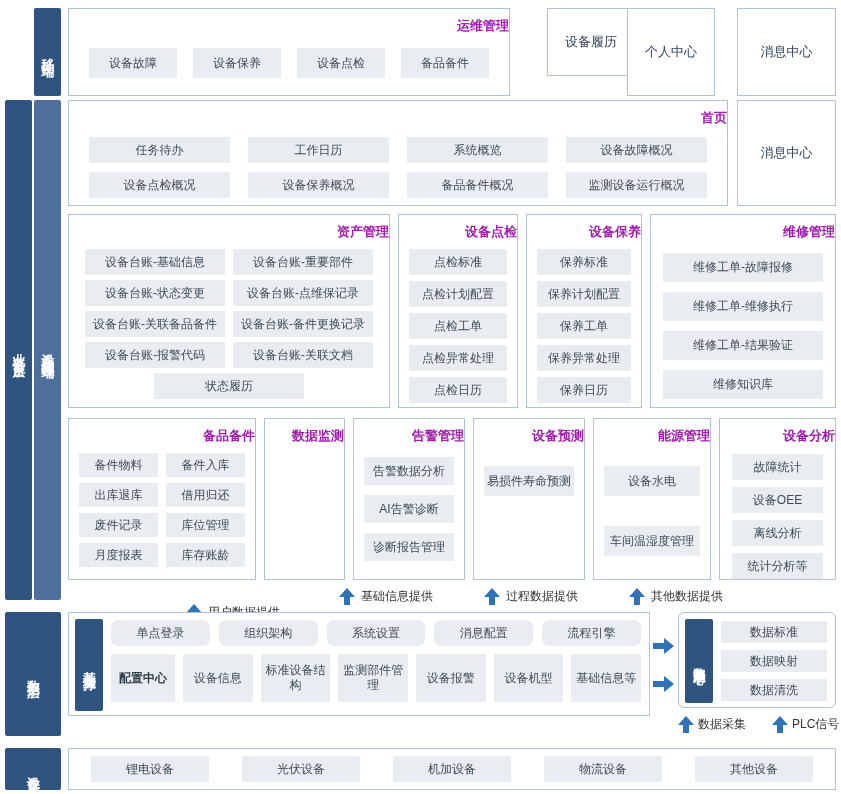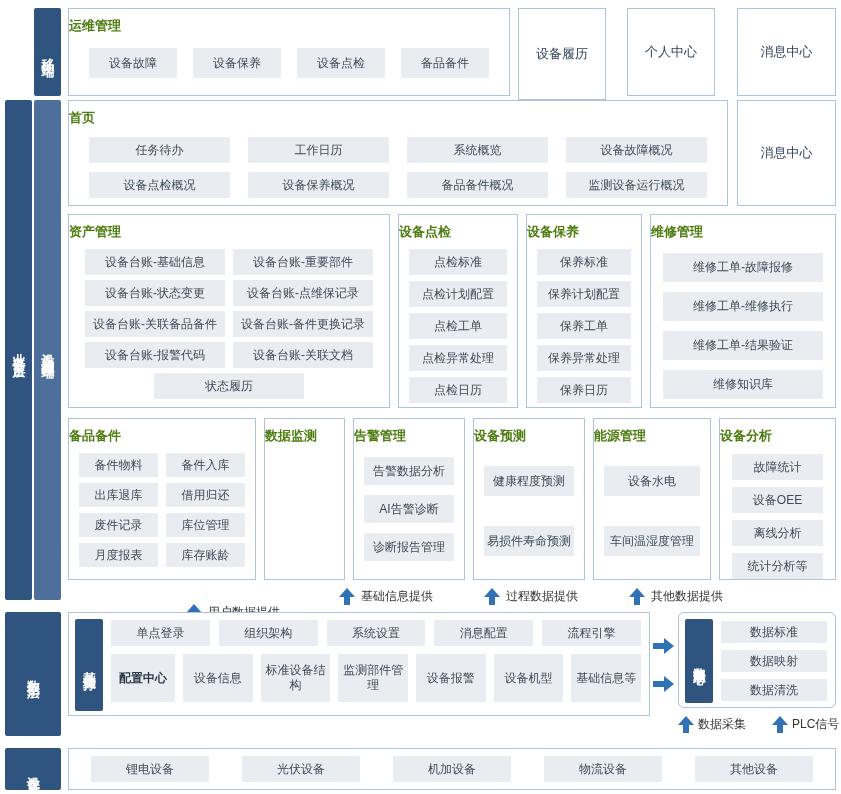--- a/index.html
+++ b/index.html
@@ -19,33 +19,33 @@
   #bar-mobile   { left:34px; top:8px;   width:27px; height:88px; }
   #bar-business { left:5px;  top:100px; width:27px; height:500px; }
   #bar-ops      { left:34px; top:100px; width:27px; height:500px; letter-spacing:2px; }
   #bar-data     { left:5px;  top:612px; width:56px; height:124px; }
   #bar-device   { left:5px;  top:748px; width:56px; height:42px; letter-spacing:2px; }
   .bar-support  { left:6px; top:6px; width:28px; height:92px; letter-spacing:2px; }
   .bar-gov      { left:6px; top:6px; width:28px; height:84px; font-size:12px; letter-spacing:1px; }
 
   
   .panel { position:absolute; background:#fff; border:1px solid #aec3d9; }
-  .ptitle { text-align:left; font-weight:bold; color:#4d7c0f; font-size:13px; padding-top:8px; }
+  .ptitle { text-align:right; font-weight:bold; color:#a21caf; font-size:13px; padding-top:8px; }
   .item {
     background:#e9edf2; color:#3f4a55; font-size:12px;
     display:flex; align-items:center; justify-content:center;
     text-align:center; line-height:1.25;
   }
   .standalone { display:flex; align-items:center; justify-content:center; font-size:13px; color:#33445c; }
 
   
   #panel-mobile { left:68px; top:8px; width:442px; height:88px; }
   #mobile-items { display:flex; justify-content:space-between; padding:13px 20px 0; }
   #mobile-items .item { width:88px; height:30px; }
-  #panel-history  { left:518px; top:8px; width:88px; height:92px; }
+  #panel-history  { left:547px; top:8px; width:88px; height:68px; }
   #panel-personal { left:627px; top:8px; width:88px; height:88px; }
   #panel-msg-top  { left:737px; top:8px; width:99px; height:88px; }
 
   
   #panel-home { left:68px; top:100px; width:660px; height:106px; }
   #home-items { display:grid; grid-template-columns:repeat(4,1fr); gap:9px 18px; padding:10px 20px 0; }
   #home-items .item { height:26px; }
   #panel-msg-home { left:737px; top:100px; width:99px; height:106px; }
 
   
@@ -90,21 +90,21 @@
     content:""; position:absolute; left:0; top:0;
     border-left:8px solid transparent; border-right:8px solid transparent;
     border-bottom:9px solid #2f72b5;
   }
   .up-arrow::after { content:""; position:absolute; left:5px; top:8px; width:6px; height:9px; background:#2f72b5; }
 
   
   #panel-data { left:68px; top:612px; width:582px; height:104px; }
   .data-content { position:absolute; left:42px; top:7px; right:8px; }
   .data-row1 { display:flex; gap:9px; }
-  .data-row1 .item { flex:1; height:26px; }
+  .data-row1 .item { flex:1; height:26px;border-radius:7px; }
   .data-row2 { display:flex; gap:8px; margin-top:8px; }
   .data-row2 .item { flex:1; height:48px; padding:2px; }
   .data-row2 .item.config { flex:0 0 64px; font-weight:bold; color:#2e3a48; }
 
   .right-arrow { position:absolute; width:22px; height:16px; }
   .right-arrow::before { content:""; position:absolute; left:0; top:5px; width:11px; height:6px; background:#2f72b5; }
   .right-arrow::after {
     content:""; position:absolute; left:11px; top:0;
     border-top:8px solid transparent; border-bottom:8px solid transparent;
     border-left:10px solid #2f72b5;
@@ -231,21 +231,20 @@
     <div class="ptitle">告警管理</div>
     <div class="stack3">
         <div class="item">告警数据分析</div>
         <div class="item">AI告警诊断</div>
         <div class="item">诊断报告管理</div>
       </div>
   </div>
   <div class="panel" id="panel-predict">
     <div class="ptitle">设备预测</div>
     <div class="stack2">
-        <div class="item">健康程度预测</div>
         <div class="item">易损件寿命预测</div>
       </div>
   </div>
   <div class="panel" id="panel-energy">
     <div class="ptitle">能源管理</div>
     <div class="stack2">
         <div class="item">设备水电</div>
         <div class="item">车间温湿度管理</div>
       </div>
   </div>

